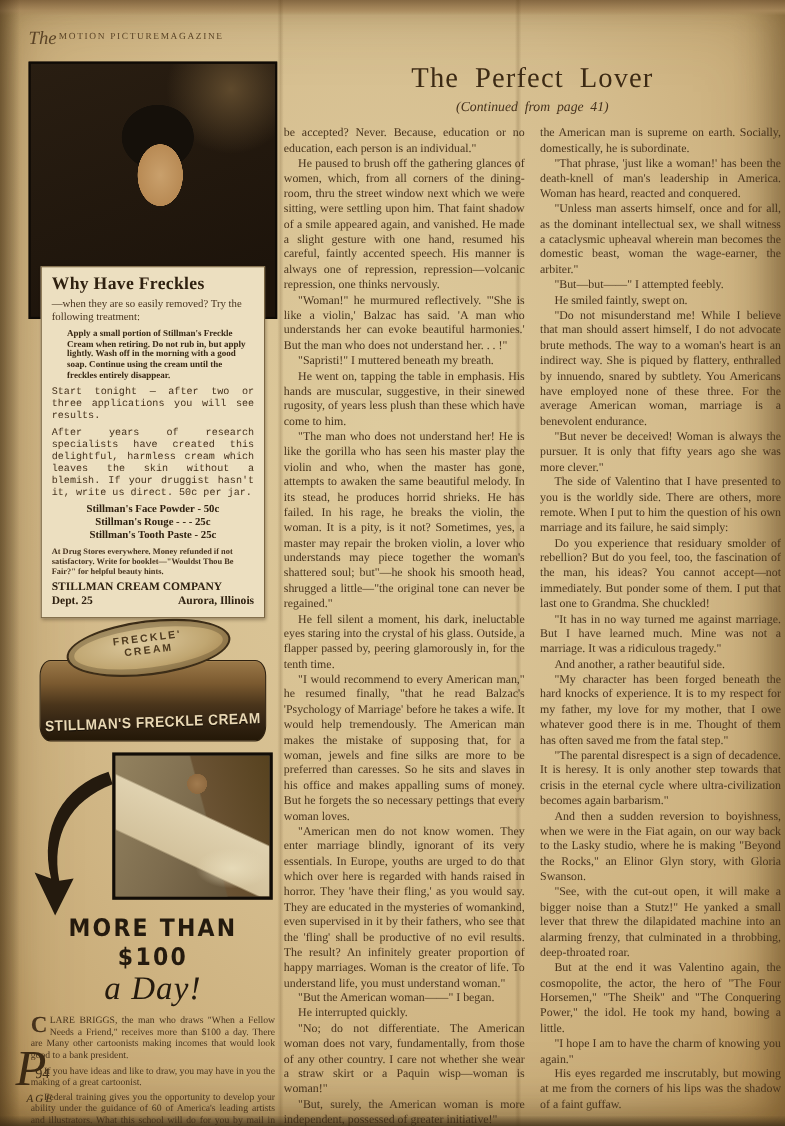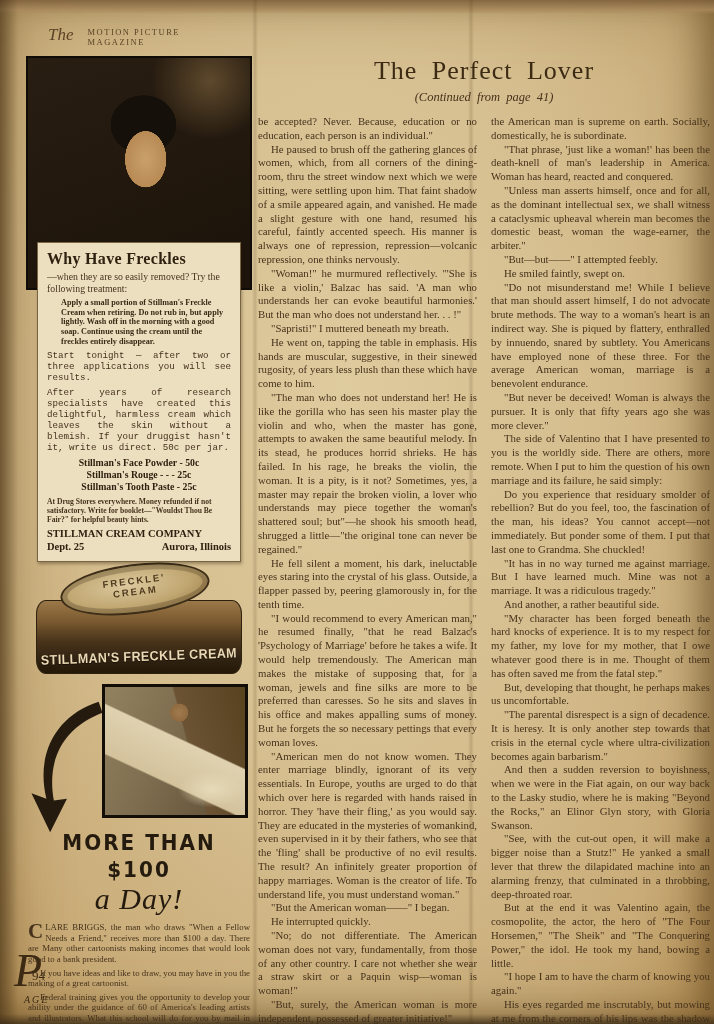--- a/index.html
+++ b/index.html
@@ -13,23 +13,23 @@
   .page::before{content:"";position:absolute;left:0;top:0;width:100%;height:14px;
     background:linear-gradient(180deg,#7c5e3a 0%,#a9895c 70%,rgba(0,0,0,0) 100%);opacity:.8;}
   .page::after{content:"";position:absolute;left:0;bottom:0;width:100%;height:10px;
     background:linear-gradient(0deg,#3a2b16 0%,rgba(58,43,22,0) 100%);opacity:.75;}
   .left-edge{position:absolute;left:0;top:0;width:18px;height:100%;
     background:linear-gradient(90deg,rgba(60,40,15,.5),rgba(60,40,15,0));}
   .crease{position:absolute;top:0;height:100%;width:6px;pointer-events:none;
     background:linear-gradient(90deg,rgba(80,55,20,0),rgba(80,55,20,.18),rgba(80,55,20,0));}
 
   
-  .masthead{position:absolute;left:48px;top:26px;display:flex;align-items:flex-start;gap:14px;color:#5a4326;}
+  .masthead{position:absolute;left:26px;top:26px;display:flex;align-items:flex-start;gap:2px;color:#5a4326;}
   .masthead .the{font-style:italic;font-size:17px;line-height:17px;}
-  .mast-lines{display:flex;flex-direction:column;font-size:8.5px;letter-spacing:1.5px;line-height:9.5px;margin-top:2px;}
+  .mast-lines{display:flex;flex-direction:row;font-size:8.5px;letter-spacing:1.5px;line-height:9.5px;margin-top:2px;}
 
   
   .left-rail{position:absolute;left:26px;top:56px;width:226px;display:flex;flex-direction:column;}
 
   .portrait{height:230px;border:2px solid #0f0b06;
     background:
       radial-gradient(ellipse 33px 45px at 53% 44%, #c9a06c 0%, #b88a54 62%, rgba(0,0,0,0) 63%),
       radial-gradient(ellipse 58px 52px at 52% 29%, #15100a 56%, rgba(0,0,0,0) 57%),
       radial-gradient(ellipse 85px 50px at 50% 98%, #b08a58 0%, rgba(0,0,0,0) 72%),
       radial-gradient(ellipse 95px 95px at 82% 10%, #5e492c 0%, rgba(0,0,0,0) 62%),
@@ -199,21 +199,20 @@
             <p>"Unless man asserts himself, once and for all, as the dominant intellectual sex, we shall witness a cataclysmic upheaval wherein man becomes the domestic beast, woman the wage-earner, the arbiter."</p>
             <p>"But—but——" I attempted feebly.</p>
             <p>He smiled faintly, swept on.</p>
             <p>"Do not misunderstand me! While I believe that man should assert himself, I do not advocate brute methods. The way to a woman's heart is an indirect way. She is piqued by flattery, enthralled by innuendo, snared by subtlety. You Americans have employed none of these three. For the average American woman, marriage is a benevolent endurance.</p>
             <p>"But never be deceived! Woman is always the pursuer. It is only that fifty years ago she was more clever."</p>
             <p>The side of Valentino that I have presented to you is the worldly side. There are others, more remote. When I put to him the question of his own marriage and its failure, he said simply:</p>
             <p>Do you experience that residuary smolder of rebellion? But do you feel, too, the fascination of the man, his ideas? You cannot accept—not immediately. But ponder some of them. I put that last one to Grandma. She chuckled!</p>
             <p>"It has in no way turned me against marriage. But I have learned much. Mine was not a marriage. It was a ridiculous tragedy."</p>
             <p>And another, a rather beautiful side.</p>
             <p>"My character has been forged beneath the hard knocks of experience. It is to my respect for my father, my love for my mother, that I owe whatever good there is in me. Thought of them has often saved me from the fatal step."</p>
-            <p>But, developing that thought, he perhaps makes us uncomfortable.</p>
             <p>"The parental disrespect is a sign of decadence. It is heresy. It is only another step towards that crisis in the eternal cycle where ultra-civilization becomes again barbarism."</p>
             <p>And then a sudden reversion to boyishness, when we were in the Fiat again, on our way back to the Lasky studio, where he is making "Beyond the Rocks," an Elinor Glyn story, with Gloria Swanson.</p>
             <p>"See, with the cut-out open, it will make a bigger noise than a Stutz!" He yanked a small lever that threw the dilapidated machine into an alarming frenzy, that culminated in a throbbing, deep-throated roar.</p>
             <p>But at the end it was Valentino again, the cosmopolite, the actor, the hero of "The Four Horsemen," "The Sheik" and "The Conquering Power," the idol. He took my hand, bowing a little.</p>
             <p>"I hope I am to have the charm of knowing you again."</p>
             <p>His eyes regarded me inscrutably, but mowing at me from the corners of his lips was the shadow of a faint guffaw.</p>
           </div>
 
       </div>
     </div>

